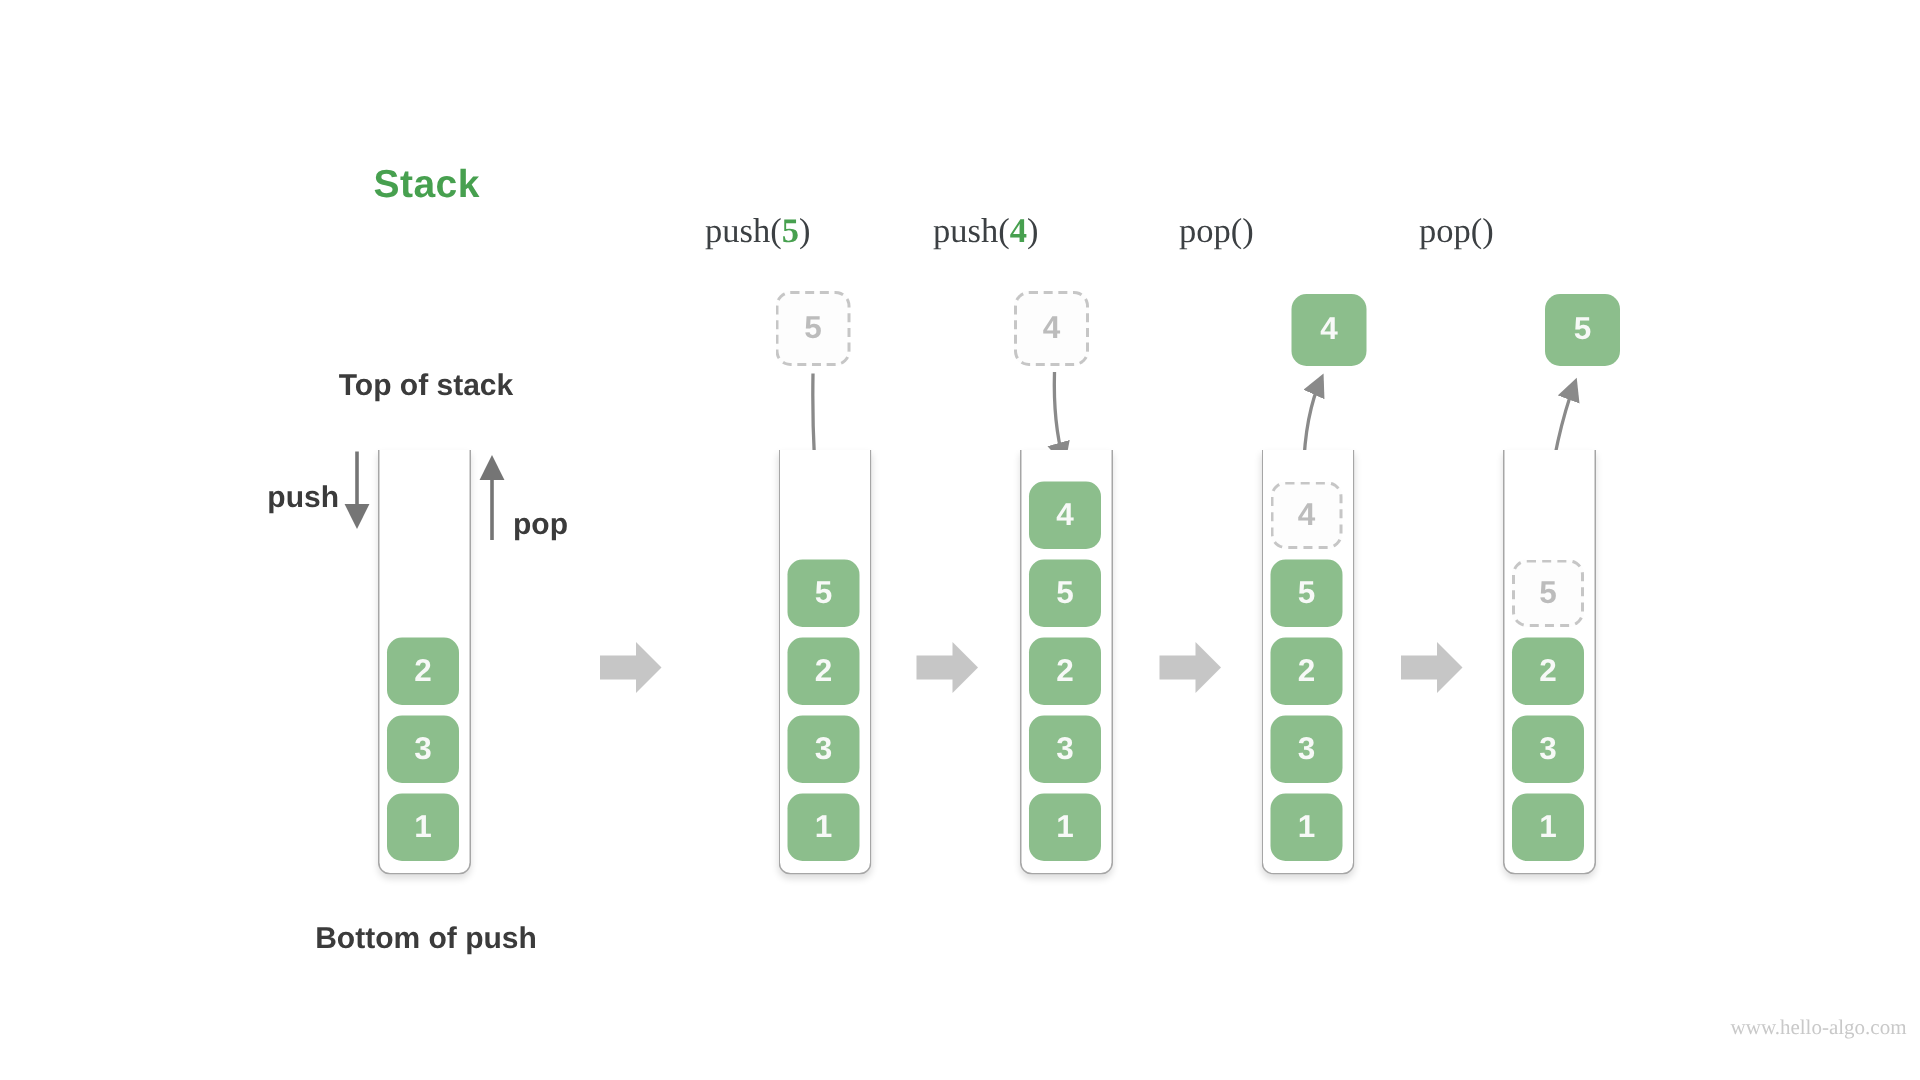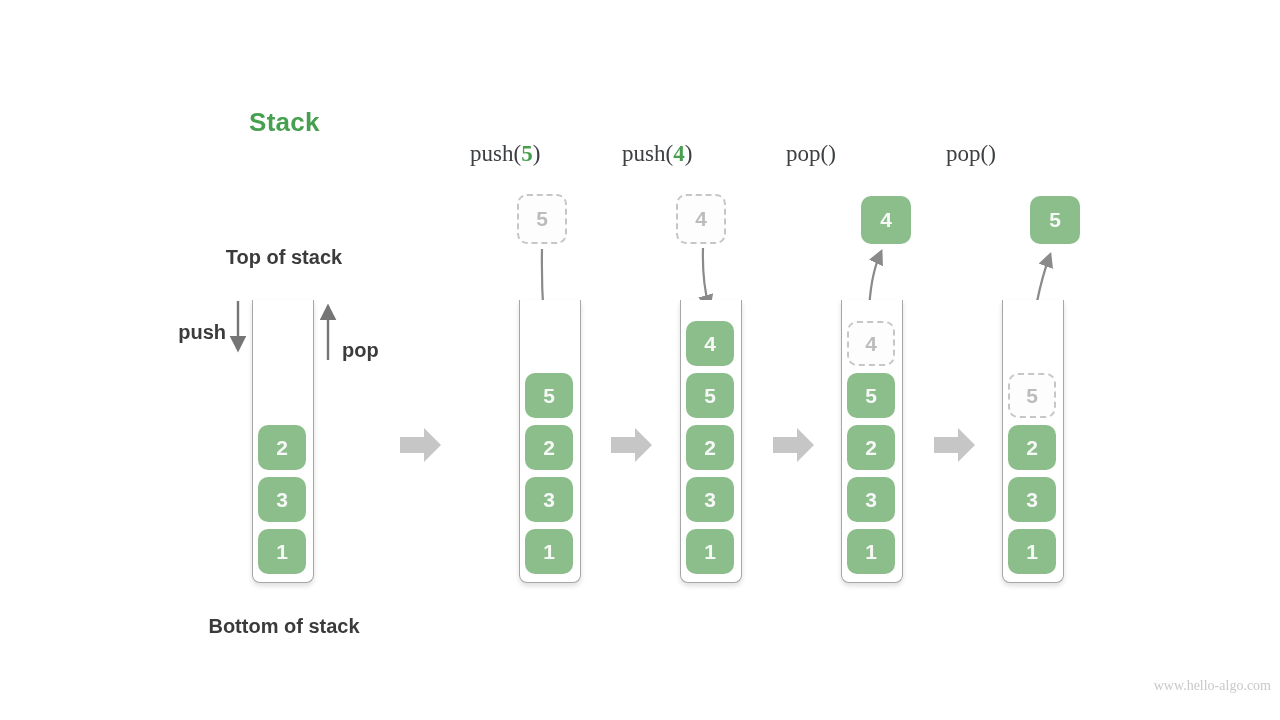--- a/index.html
+++ b/index.html
@@ -77,21 +77,21 @@
     <path d="M 542 249 Q 541 308 548 357" fill="none" stroke="#8a8a8a" stroke-width="2.2" marker-end="url(#ah-gray)"></path>
     <path d="M 703 248 Q 702 282 709 307" fill="none" stroke="#8a8a8a" stroke-width="2.2" marker-end="url(#ah-gray)"></path>
     <path d="M 869 314 Q 870 276 881 252" fill="none" stroke="#8a8a8a" stroke-width="2.2" marker-end="url(#ah-gray)"></path>
     <path d="M 1029 361 Q 1034 298 1050 255" fill="none" stroke="#8a8a8a" stroke-width="2.2" marker-end="url(#ah-gray)"></path>
   </svg>
 
   <div class="abs title" style="left:249px;top:107px;">Stack</div>
 
   <div class="abs side-label" style="left:164px;top:246px;width:240px;">Top of stack</div>
 
-  <div class="abs side-label" style="left:164px;top:615px;width:240px;">Bottom of stack</div>
+  <div class="abs side-label" style="left:164px;top:615px;width:240px;">Bottom of push</div>
 
   <div class="abs pushpop-label" style="left:126px;top:321px;width:100px;text-align:right;">push</div>
 
   <div class="abs pushpop-label" style="left:342px;top:321px;width:100px;text-align:left;margin-top:18px;">pop</div>
 
   <div class="abs op-label" style="left:470px;top:141px;width:200px;"><span>push(</span><span class="op-arg">5</span><span>)</span></div>
 
   <div class="abs op-label" style="left:622px;top:141px;width:200px;"><span>push(</span><span class="op-arg">4</span><span>)</span></div>
 
   <div class="abs op-label" style="left:786px;top:141px;width:200px;"><span>pop()</span><span class="op-arg"></span><span></span></div>

